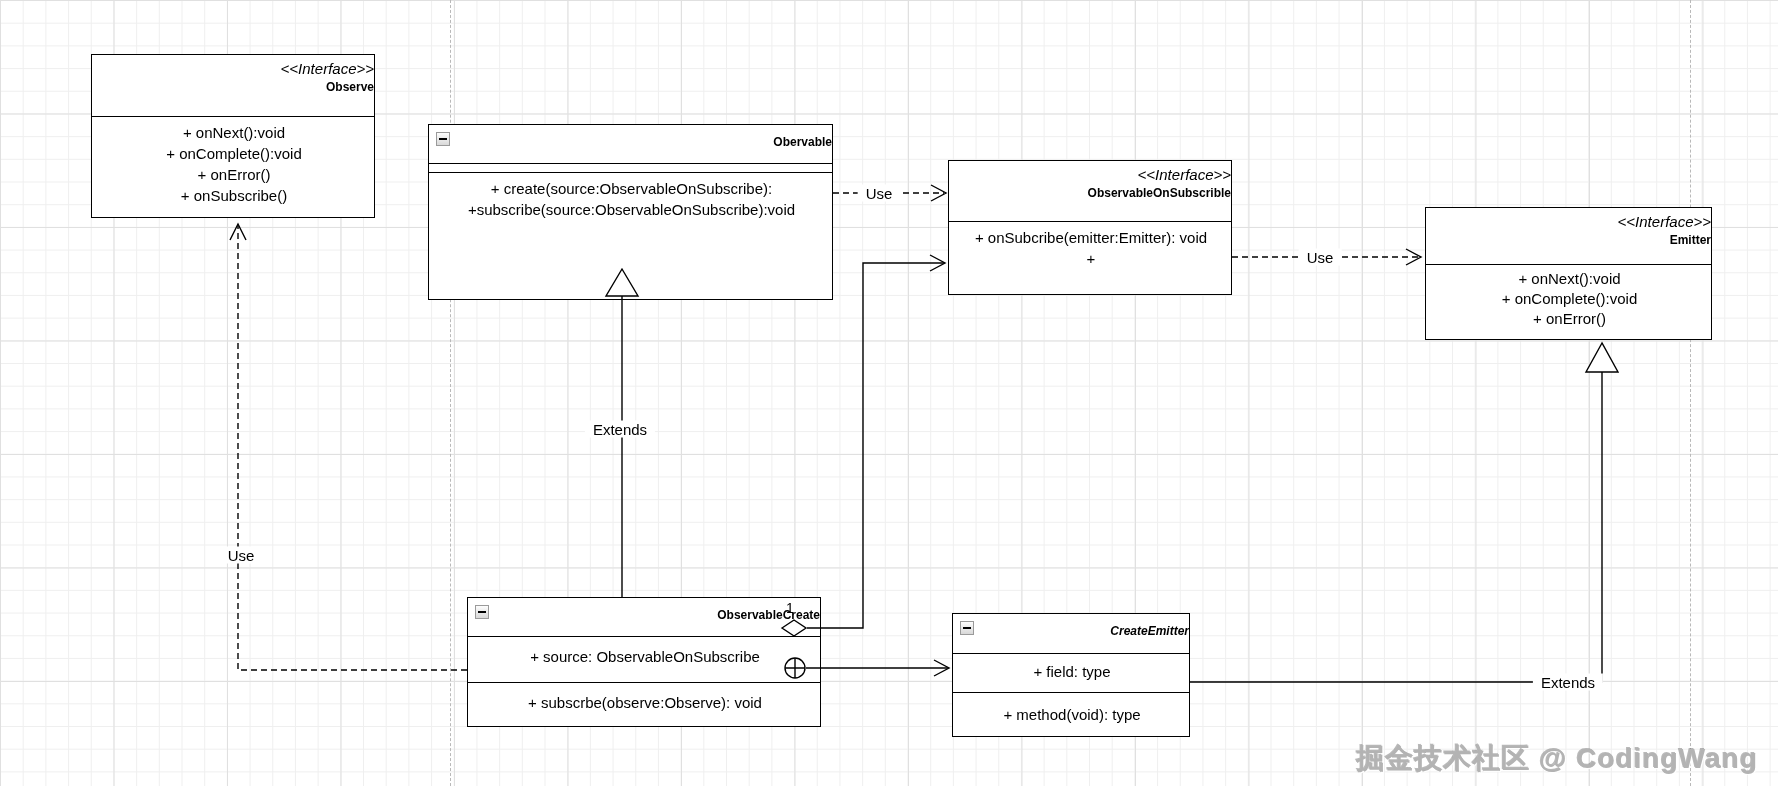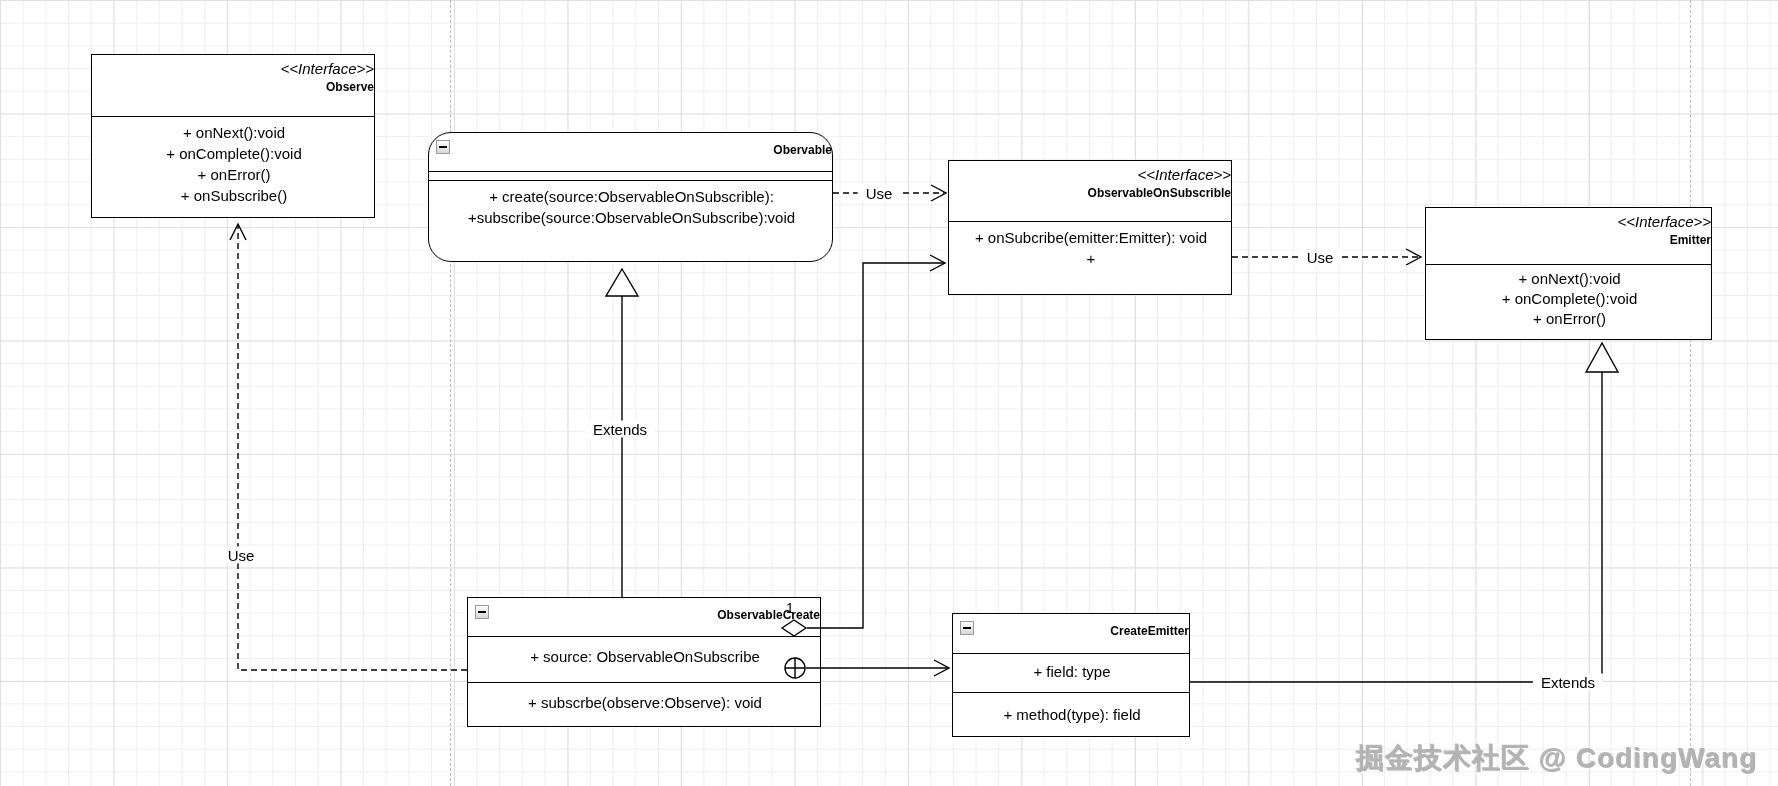--- a/index.html
+++ b/index.html
@@ -56,30 +56,30 @@
       <div class="uml-name">Observe</div>
     </div>
     <div class="uml-sec">
       <div class="member">+ onNext():void</div>
       <div class="member">+ onComplete():void</div>
       <div class="member">+ onError()</div>
       <div class="member">+ onSubscribe()</div>
     </div>
   </div>
 
-  <div class="uml-box" style="left:428px;top:132px;width:405px;height:130px;border-radius:23px;">
+  <div class="uml-box" style="left:428px;top:124px;width:405px;height:176px;">
     <div class="uml-head" style="height:33px;">
       <div class="collapse-btn">
           <div class="dash"></div>
         </div>
       <div class="uml-name" style="padding-top:3px;">Obervable</div>
     </div>
     <div class="empty-strip"></div>
     <div class="uml-sec">
-      <div class="member">+ create(source:ObservableOnSubscrible):</div>
+      <div class="member">+ create(source:ObservableOnSubscribe):</div>
       <div class="member">+subscribe(source:ObservableOnSubscribe):void</div>
     </div>
   </div>
 
   <div class="uml-box" style="left:948px;top:160px;width:284px;height:135px;">
     <div class="uml-head" style="height:55px;">
       <div class="stereotype">&lt;&lt;Interface&gt;&gt;</div>
       <div class="uml-name">ObservableOnSubscrible</div>
     </div>
     <div class="uml-sec">
@@ -109,31 +109,31 @@
     </div>
     <div class="uml-sec" style="height:45px;padding-top:9px;">
       <div class="member">+ source: ObservableOnSubscribe</div>
     </div>
     <div class="uml-sec bordered" style="padding-top:9px;">
       <div class="member">+ subscrbe(observe:Observe): void</div>
     </div>
   </div>
 
   <div class="uml-box" style="left:952px;top:613px;width:238px;height:124px;">
-    <div class="uml-head" style="height:34px;">
+    <div class="uml-head" style="height:34px;font-style:italic;">
       <div class="collapse-btn">
           <div class="dash"></div>
         </div>
       <div class="uml-name" style="padding-top:3px;">CreateEmitter</div>
     </div>
     <div class="uml-sec" style="height:38px;padding-top:7px;">
       <div class="member">+ field: type</div>
     </div>
     <div class="uml-sec bordered" style="padding-top:11px;">
-      <div class="member">+ method(type): field</div>
+      <div class="member">+ method(void): type</div>
     </div>
   </div>
 
   <svg id="edges" width="1778" height="786" viewBox="0 0 1778 786">
 
     <g stroke="#000" fill="none" stroke-width="1.4">
       <path d="M833,193 L944,193" stroke-dasharray="6,4"></path>
       <path d="M931,185 L946,193 L931,201"></path>
     </g>
 

